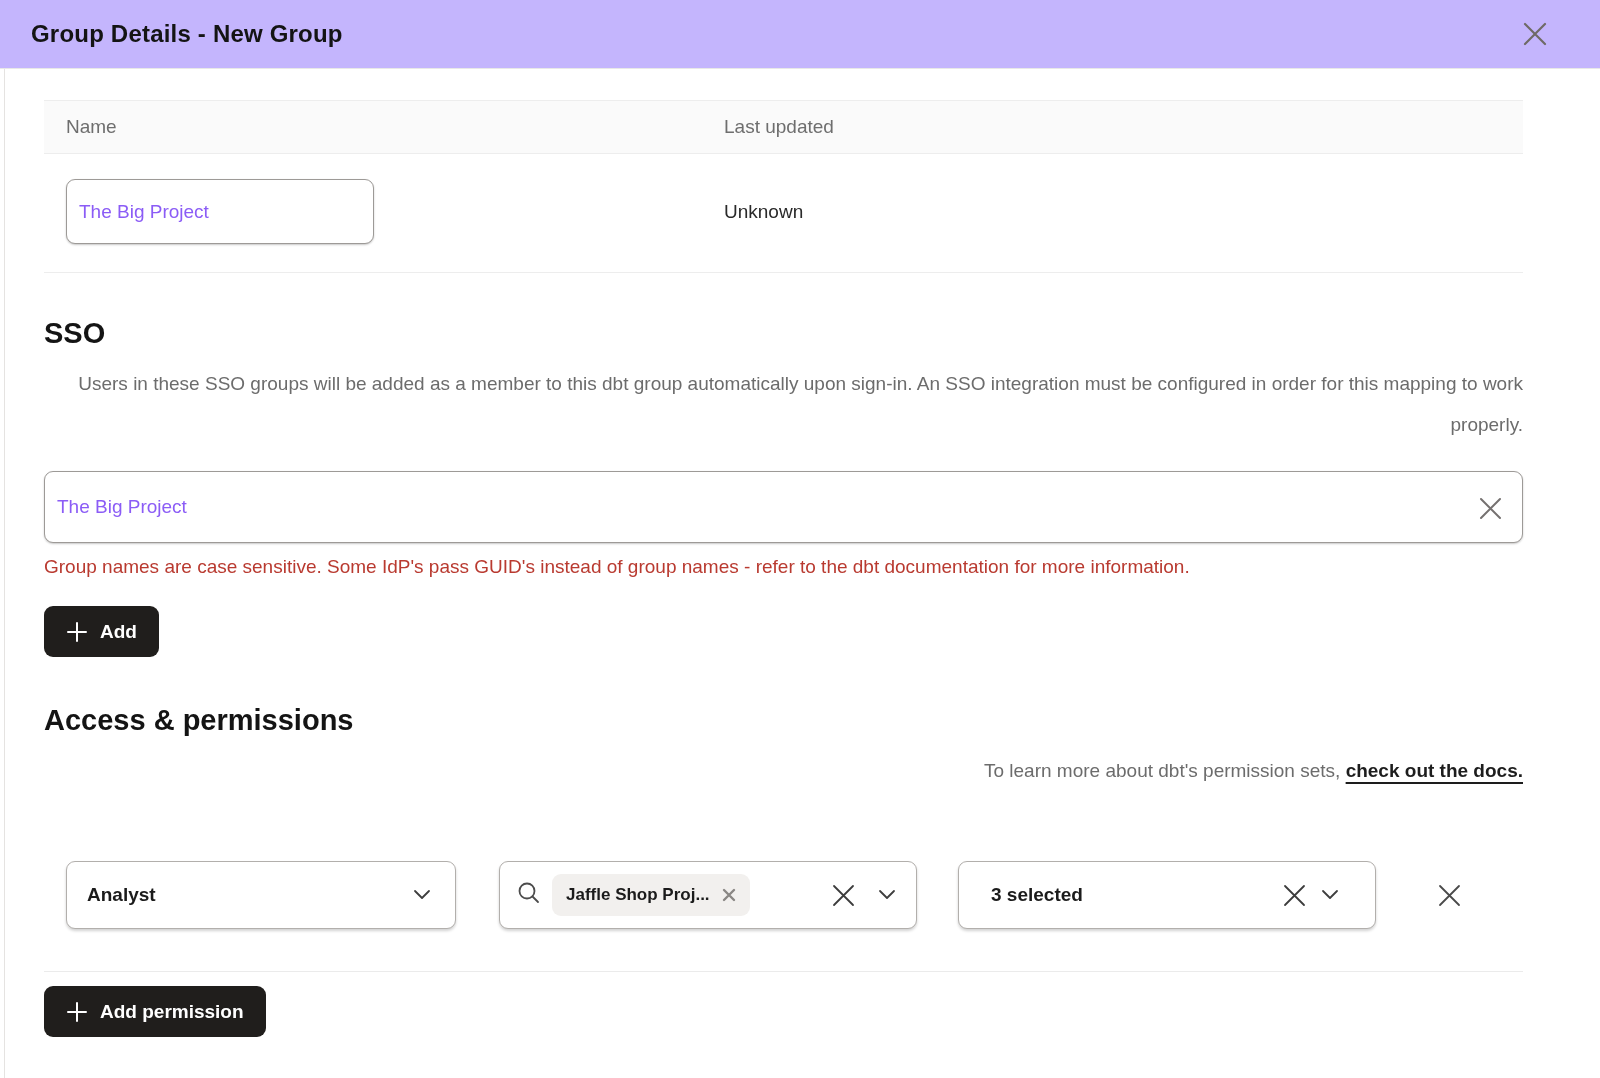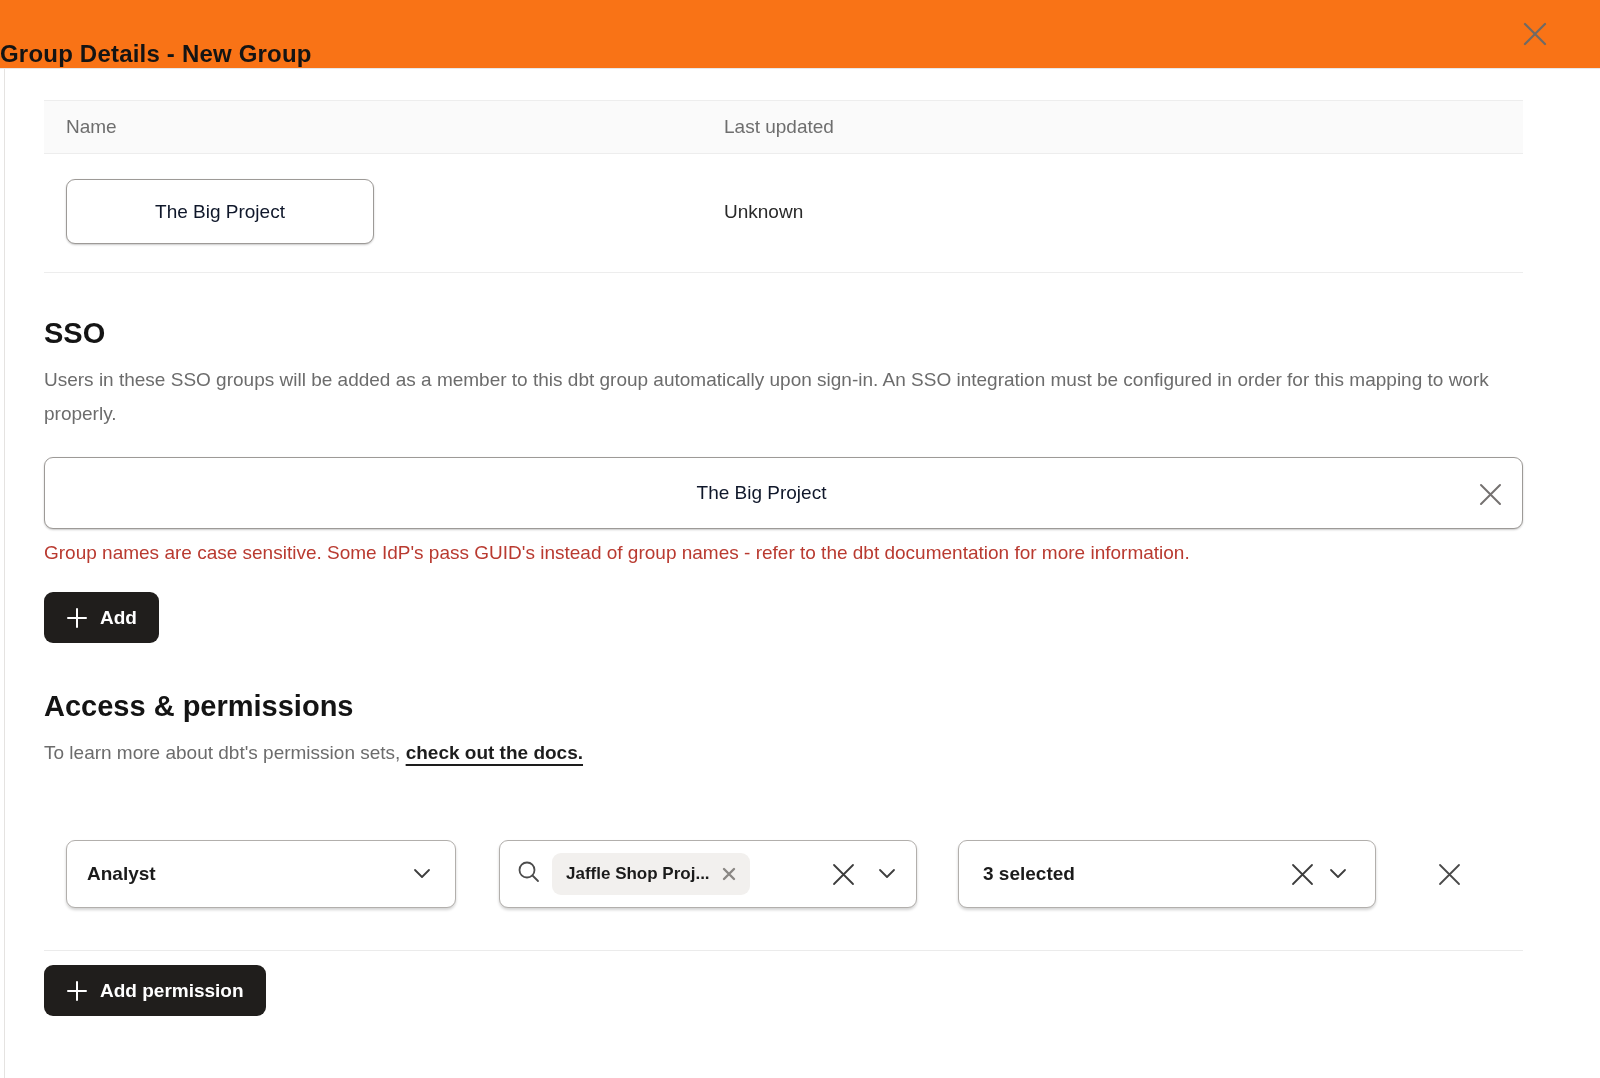--- a/index.html
+++ b/index.html
@@ -1,42 +1,42 @@
 <!DOCTYPE html>
 <html><head>
 <meta charset="utf-8">
 <style>
   * { margin: 0; padding: 0; box-sizing: border-box; }
   html, body { width: 1600px; height: 1078px; background: #ffffff; font-family: "Liberation Sans", sans-serif; color: #1f1f1f; overflow: hidden; }
 
   .left-edge { position: fixed; left: 4px; top: 0; width: 1px; height: 100%; background: #e5e3e1; }
 
   
-  .modal-header { height: 69px; display: flex; align-items: flex-end; border-bottom: 1px solid #e8e8e8; position: relative; background: #f97316; }
+  .modal-header { height: 69px; display: flex; align-items: center; border-bottom: 1px solid #e8e8e8; padding-left: 31px; position: relative; background: #c4b5fd; }
   .modal-title { font-size: 24px; font-weight: 700; color: #141414; letter-spacing: .2px; }
   .close-btn { position: absolute; right: 48px; top: 17px; width: 34px; height: 34px; background: none; border: none; cursor: pointer; display: flex; align-items: center; justify-content: center; }
 
   main { margin-left: 44px; width: 1479px; }
 
   
   .thead { background: #fafafa; border-top: 1px solid #ededed; border-bottom: 1px solid #ededed; display: grid; align-items: center; padding-left: 22px; }
   .th { font-size: 19px; color: #6e6e6e; }
 
   
   .name-table { margin-top: 31px; }
   .name-table .thead { height: 54px; grid-template-columns: 658px 1fr; }
   .name-table .trow { display: grid; grid-template-columns: 658px 1fr; align-items: center; padding: 25px 0 28px 22px; border-bottom: 1px solid #ededed; }
-  .text-input { height: 65px; border: 1px solid #9d9a97; border-radius: 9px; font-size: 19px; color: #0f172a; padding: 0 20px; font-family: "Liberation Sans", sans-serif; background: #fff; box-shadow: 0 1px 2px rgba(0,0,0,.22); outline: none; text-align: center; }
+  .text-input { height: 65px; border: 1px solid #9d9a97; border-radius: 9px; font-size: 19px; color: #8b5cf6; padding: 0 12px; font-family: "Liberation Sans", sans-serif; background: #fff; box-shadow: 0 1px 2px rgba(0,0,0,.22); outline: none; }
   .name-input { width: 308px; }
   .plain-value { font-size: 19px; color: #2a2a2a; }
 
   
   .section-heading { font-size: 29px; font-weight: 700; color: #141414; }
   .sso-section { margin-top: 44px; }
-  .section-desc { margin-top: 13px; font-size: 19px; line-height: 34px; color: #6c6c6c; }
+  .section-desc { margin-top: 13px; font-size: 19px; line-height: 41px; color: #6c6c6c; text-align: right; }
   .sso-input-wrap { position: relative; margin-top: 26px; }
   .sso-input { width: 100%; height: 72px; padding-right: 64px; }
   .input-clear-btn { position: absolute; right: 18px; top: 22px; width: 30px; height: 30px; border: none; background: none; cursor: pointer; display: flex; align-items: center; justify-content: center; }
   .error-text { margin-top: 13px; font-size: 19px; color: #b93a30; }
 
   .btn-dark { display: inline-flex; align-items: center; gap: 12px; background: #201e1c; color: #fff; border: none; border-radius: 9px; height: 51px; padding: 0 22px; font-size: 19px; font-weight: 700; font-family: "Liberation Sans", sans-serif; cursor: pointer; }
   .add-sso-btn { margin-top: 28px; }
 
   .access-section { margin-top: 47px; }
   .docs-link { color: #1d1d1d; font-weight: 700; text-decoration: underline; text-underline-offset: 5px; text-decoration-thickness: 1.5px; cursor: pointer; }
@@ -51,21 +51,21 @@
   .select-permission { width: 390px; padding: 0 20px; }
   .select-permission .chev { margin-left: auto; }
 
   .select-project { width: 418px; padding: 0 16px; gap: 10px; }
   .chip { display: flex; align-items: center; gap: 12px; background: #f2f0ee; border-radius: 9px; height: 42px; padding: 17px 14px; }
   .chip-label { font-size: 17px; font-weight: 700; color: #1b1b1b; white-space: nowrap; }
   .chip-x { border: none; background: none; cursor: pointer; display: flex; align-items: center; }
   .select-project .clear-x { margin-left: auto; }
 
   .env-cell { display: flex; align-items: center; }
-  .select-env { width: 418px; padding: 0 24px; justify-content: center; }
+  .select-env { width: 418px; padding: 0 32px; justify-content: center; }
   .select-env .control-label { margin-right: auto; }
 
   .icon-btn { border: none; background: none; cursor: pointer; display: flex; align-items: center; justify-content: center; }
   .clear-x { width: 30px; height: 30px; }
   .chev { width: 26px; height: 26px; display: flex; align-items: center; justify-content: center; margin-left: 20px; }
   .row-delete { width: 34px; height: 34px; margin-left: 56px; }
 
   .add-permission-btn { margin-top: 14px; }
 </style>
 </head>

